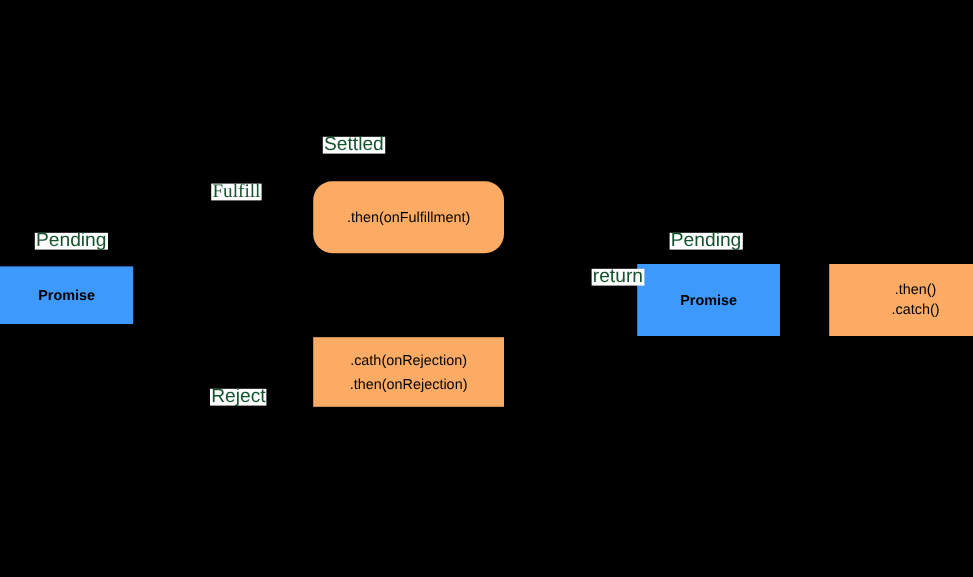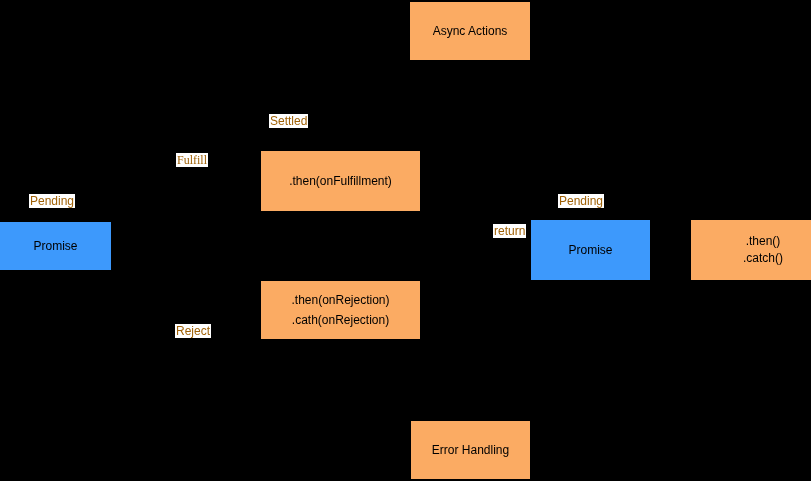--- a/index.html
+++ b/index.html
@@ -24,70 +24,64 @@
     font-size: 12px;
     color: var(--node-text, #000000);
     text-align: center;
     box-sizing: border-box;
   }
   .node.orange {
     background: var(--node-orange, #FBAB63);
   }
   .node.blue {
     background: var(--node-blue, #3D99FC);
-    font-weight: normal;
+    font-weight: bold;
   }
   .node .line {
     display: block;
     line-height: 20px;
   }
   .edge-label {
     position: absolute;
     background: var(--label-background, #FFFFFF);
-    color: #a16207;
-    font-size: 12px;
+    color: #14532d;
+    font-size: 16px;
     line-height: 14px;
     padding: 0 1px;
     white-space: nowrap;
   }
 </style>
 </head>
 <body>
 
 <div class="canvas">
 
-  <div class="node orange" style="left:410px; top:2px; width:120px; height:58px;">
-    <span class="line">Async Actions</span>
-  </div>
 
-  <div class="node orange" style="left:261px; top:151px; width:159px; height:60px;">
+  <div class="node orange" style="left:261px; top:151px; width:159px; height:60px;border-radius:16px;">
     <span class="line">.then(onFulfillment)</span>
   </div>
 
   <div class="node orange" style="left:261px; top:281px; width:159px; height:58px;">
+    <span class="line">.cath(onRejection)</span>
     <span class="line">.then(onRejection)</span>
-    <span class="line">.cath(onRejection)</span>
   </div>
 
   <div class="node blue" style="left:0px; top:222px; width:111px; height:48px;">
     <span class="line">Promise</span>
   </div>
 
   <div class="node blue" style="left:531px; top:220px; width:119px; height:60px;">
     <span class="line">Promise</span>
   </div>
 
   <div class="node orange" style="left:691px; top:220px; width:144px; height:60px;">
     <span class="line" style="line-height:17px;">.then()</span>
     <span class="line" style="line-height:17px;">.catch()</span>
   </div>
 
-  <div class="node orange" style="left:411px; top:421px; width:119px; height:58px;">
-    <span class="line">Error Handling</span>
-  </div>
 
   <span class="edge-label" style="left:29px; top:194px;">Pending</span>
 
   <span class="edge-label" style="left:176px; top:153px;font-family:Liberation Serif, serif;">Fulfill</span>
 
   <span class="edge-label" style="left:269px; top:114px;">Settled</span>
 
   <span class="edge-label" style="left:175px; top:324px;">Reject</span>
 
   <span class="edge-label" style="left:493px; top:224px;text-align:center;">return</span>

